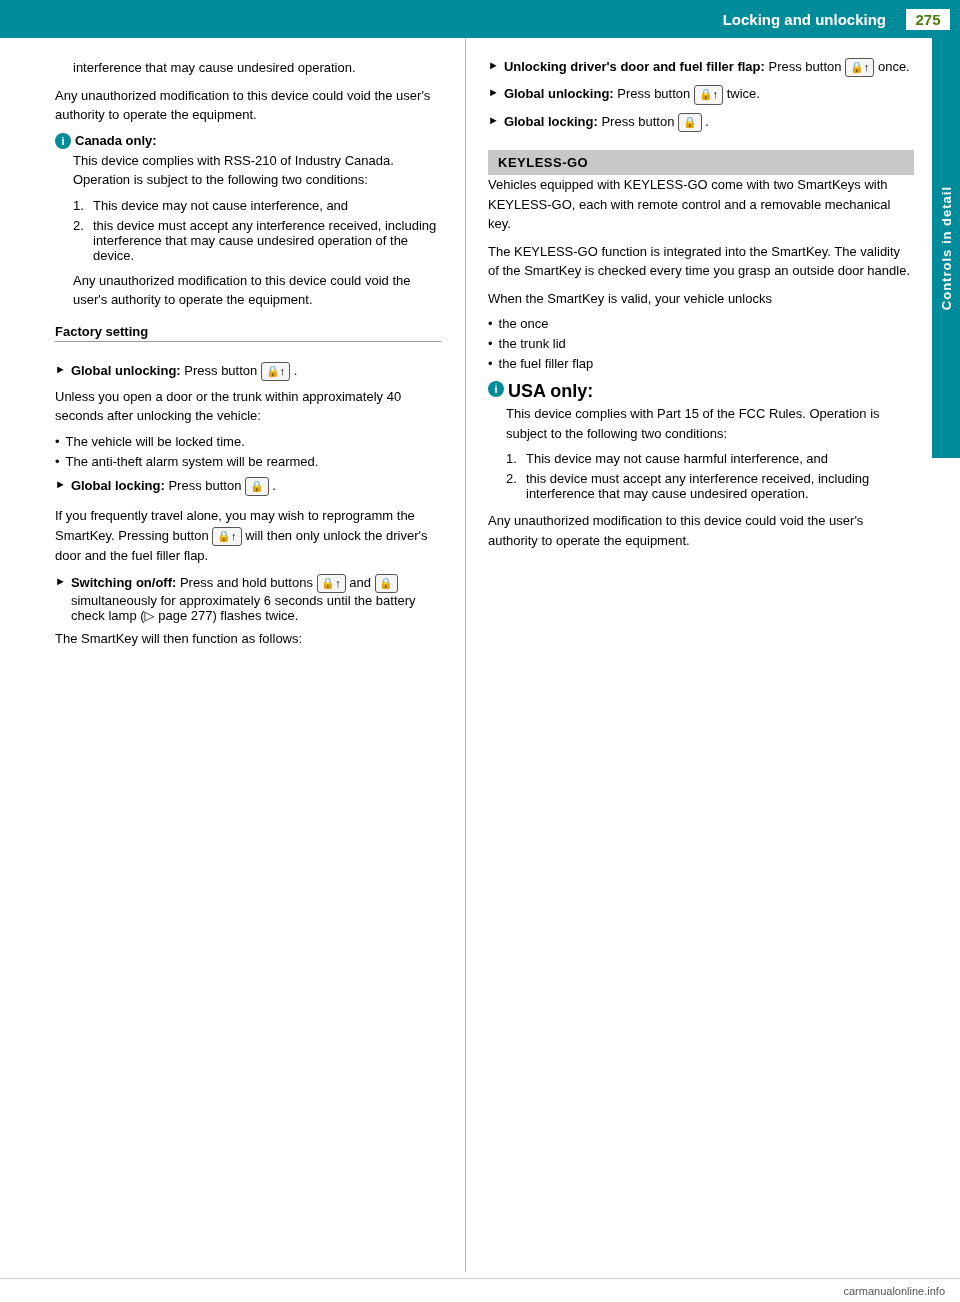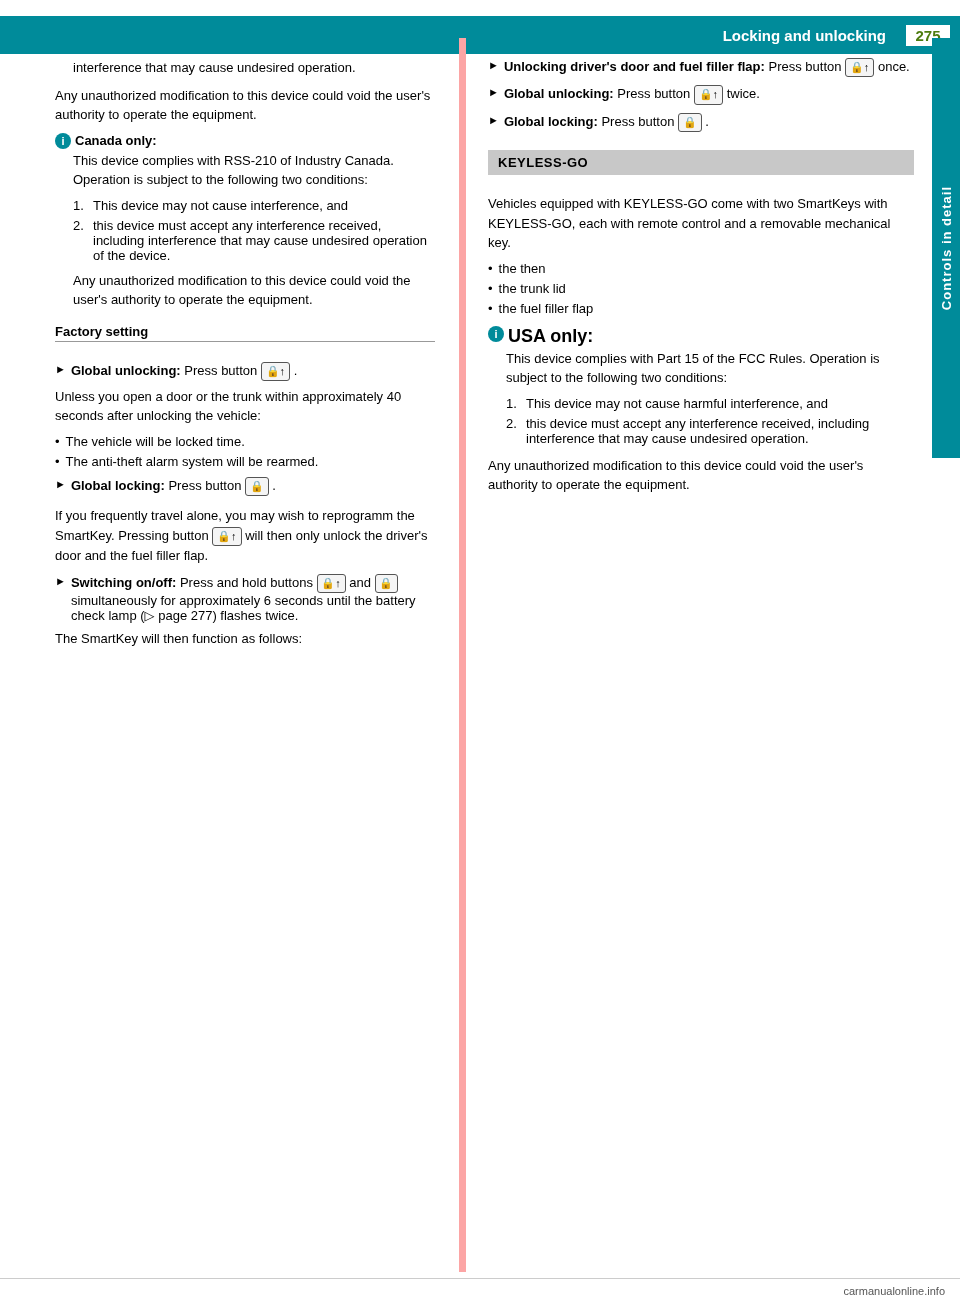--- a/index.html
+++ b/index.html
@@ -9,21 +9,21 @@
       background: #fff;
       width: 960px;
       min-height: 1302px;
       position: relative;
       overflow: hidden;
     }
 
     
     .header-bar {
       position: absolute;
-      top: 16px;
+      top: 0;
       left: 0;
       right: 0;
       height: 38px;
       background: #008B9A;
       display: flex;
       align-items: center;
       justify-content: flex-end;
       padding-right: 10px;
     }
     .header-title {
@@ -71,21 +71,21 @@
       left: 0;
       right: 28px;
       bottom: 30px;
       display: flex;
     }
 
     
     .left-col {
       width: 50%;
       padding: 20px 24px 20px 55px;
-      border-right: 7px solid #fca5a5;
+      border-right: 1px solid #fca5a5;
     }
 
     
     .right-col {
       width: 50%;
       padding: 20px 18px 20px 22px;
     }
 
     
     .footer {
@@ -315,27 +315,29 @@
     <div class="arrow-item" style="margin-bottom:18px;">
       <span class="arrow">►</span>
       <span>
         <strong>Global locking:</strong>
         <span> Press button </span>
         <span class="key-btn">🔒</span>
         <span>.</span>
       </span>
     </div>
 
-    <div class="keyless-go-banner" style="margin-bottom:19px;">KEYLESS-GO</div>
+    <div class="keyless-go-banner" style="margin-bottom:0;">KEYLESS-GO</div>
 
     <p>Vehicles equipped with KEYLESS-GO come with two SmartKeys with KEYLESS-GO, each with remote control and a removable mechanical key.</p>
+    <p>The KEYLESS-GO function is integrated into the SmartKey. The validity of the SmartKey is checked every time you grasp an outside door handle.</p>
+    <p>When the SmartKey is valid, your vehicle unlocks</p>
 
     <div class="bullet-item">
       <span class="bullet">•</span>
-      <span>the then</span>
+      <span>the once</span>
     </div>
     <div class="bullet-item">
       <span class="bullet">•</span>
       <span>the trunk lid</span>
     </div>
     <div class="bullet-item" style="margin-bottom:10px;">
       <span class="bullet">•</span>
       <span>the fuel filler flap</span>
     </div>
 

